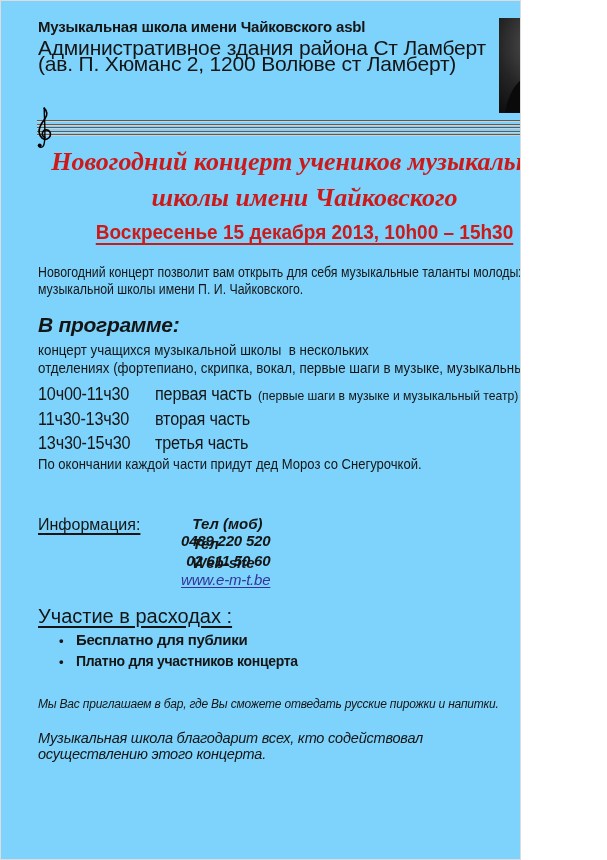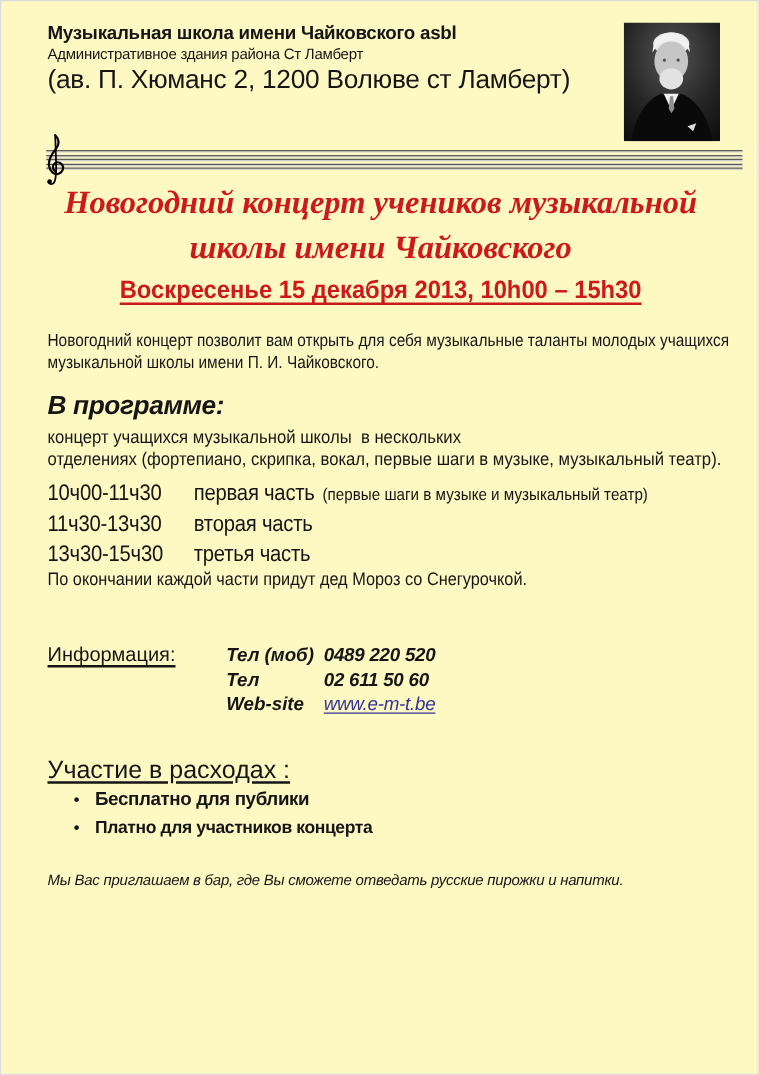--- a/index.html
+++ b/index.html
@@ -1,25 +1,25 @@
 <!DOCTYPE html>
 <html lang="ru" style="--accent-red: #cc1a1a; --link-blue: #333399;"><head>
 <meta charset="utf-8">
 <style>
   html,body{margin:0;padding:0;background:#ffffff;}
   .page{
-    position:relative;width:607px;height:860px;background:#fef9c3;
+    position:relative;width:521px;height:860px;background:#7dd3fc;
     box-sizing:border-box;border:1px solid #dcdcdc;overflow:hidden;
     font-family:"Liberation Sans",sans-serif;color:#151515;
   }
   .abs{position:absolute;}
   .prewrap{white-space:pre-wrap;}
   
   .hdr1{left:37px;top:17px;font-size:15px;font-weight:bold;letter-spacing:-0.2px;}
-  .hdr2{left:37px;top:35px;font-size:12px;letter-spacing:-0.2px;text-align:center;}
+  .hdr2{left:37px;top:35px;font-size:21px;letter-spacing:-0.2px;text-align:center;}
   .hdr3{left:37px;top:51px;font-size:21px;letter-spacing:-0.2px;}
   
   .photo{left:498px;top:17px;width:77px;height:95px;}
   
   .staff-line{left:36px;width:557px;height:1px;background:#5c5c5c;box-shadow:0 1px 0 #cfcfcf;}
   .clef{left:32px;top:105px;width:22px;height:44px;}
   
   .title{
     left:0;top:143px;width:607px;text-align:center;
     font-family:"Liberation Serif",serif;font-style:italic;font-weight:bold;
@@ -40,21 +40,21 @@
   .schedule{left:37px;top:383px;width:620px;transform:scaleX(0.9);transform-origin:0 0;}
   .sched-row{display:flex;align-items:baseline;height:24.5px;font-size:18px;letter-spacing:-0.2px;}
   .sched-time{width:130px;flex:none;}
   .sched-note{font-size:13.5px;margin-left:7px;letter-spacing:0;}
   .after-note{left:37px;top:455px;font-size:14.5px;width:620px;
     transform:scaleX(0.9);transform-origin:0 0;}
   
   .info-head{left:37px;top:515px;font-size:16px;font-weight:normal;}
   .info-head span,.part-head span{text-decoration:underline;text-decoration-thickness:1.5px;text-underline-offset:3px;}
   .info-rows{left:180px;top:514px;font-size:15px;font-style:italic;font-weight:bold;}
-  .info-row{display:flex;height:19.5px;align-items:center;}
+  .info-row{display:flex;height:19.5px;align-items:flex-end;flex-direction:column;}
   .info-label{width:78px;flex:none;}
   .info-value{letter-spacing:-0.2px;}
   .info-link{font-weight:normal;color:var(--link-blue,#333399);
     text-decoration:underline;text-underline-offset:2px;cursor:pointer;}
   
   .part-head{left:37px;top:604px;font-size:20px;font-weight:normal;}
   .bullets{left:58px;top:630px;}
   .bullet-row{display:flex;align-items:baseline;height:21.5px;font-weight:bold;letter-spacing:-0.3px;}
   .bullet-row:nth-child(1){font-size:15px;}
   .bullet-row:nth-child(2){font-size:14px;}
@@ -157,14 +157,15 @@
       <span class="bullet-dot">•</span>
       <span>Бесплатно для публики</span>
     </div>
     <div class="bullet-row">
       <span class="bullet-dot">•</span>
       <span>Платно для участников концерта</span>
     </div>
   </div>
 
   <div class="abs close1">Мы Вас приглашаем в бар, где Вы сможете  отведать русские пирожки и напитки.</div>
+  <div class="abs close2">Музыкальная школа благодарит всех, кто содействовал осуществлению этого концерта.</div>
 
 </div>
 
 </body></html>

